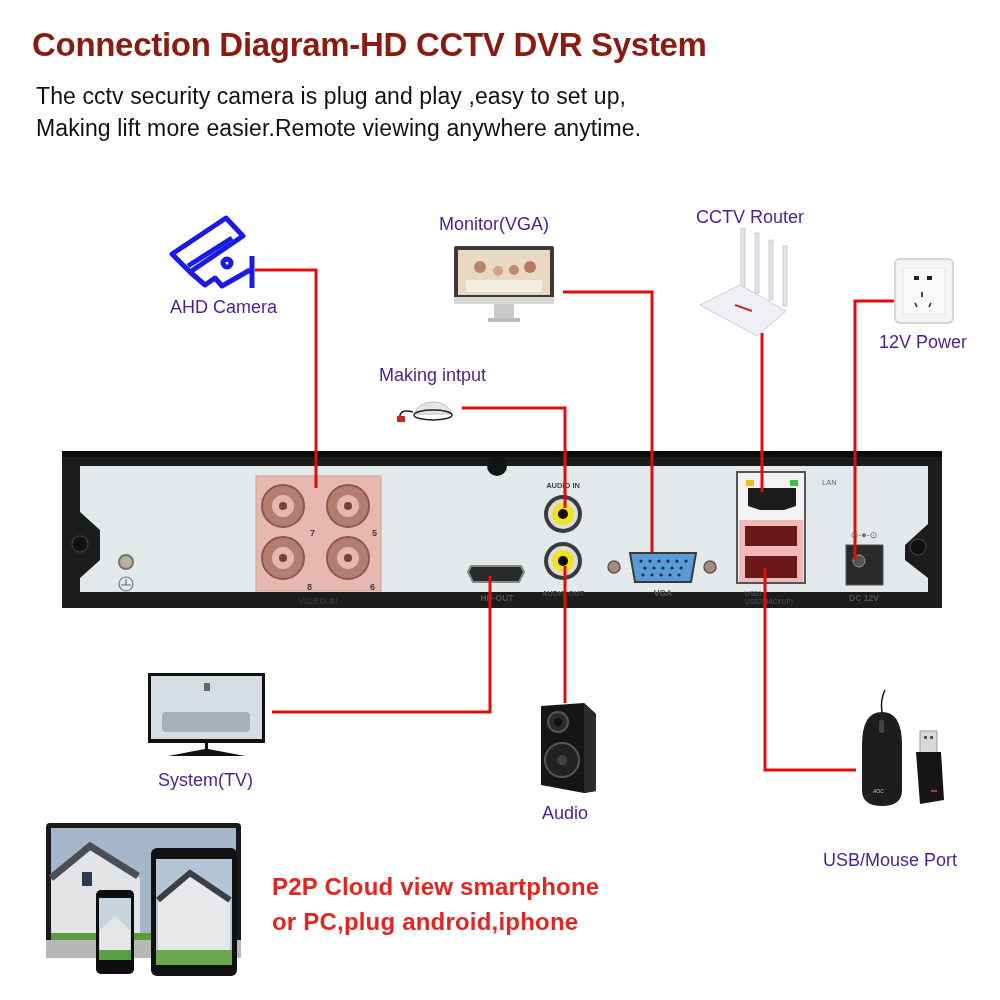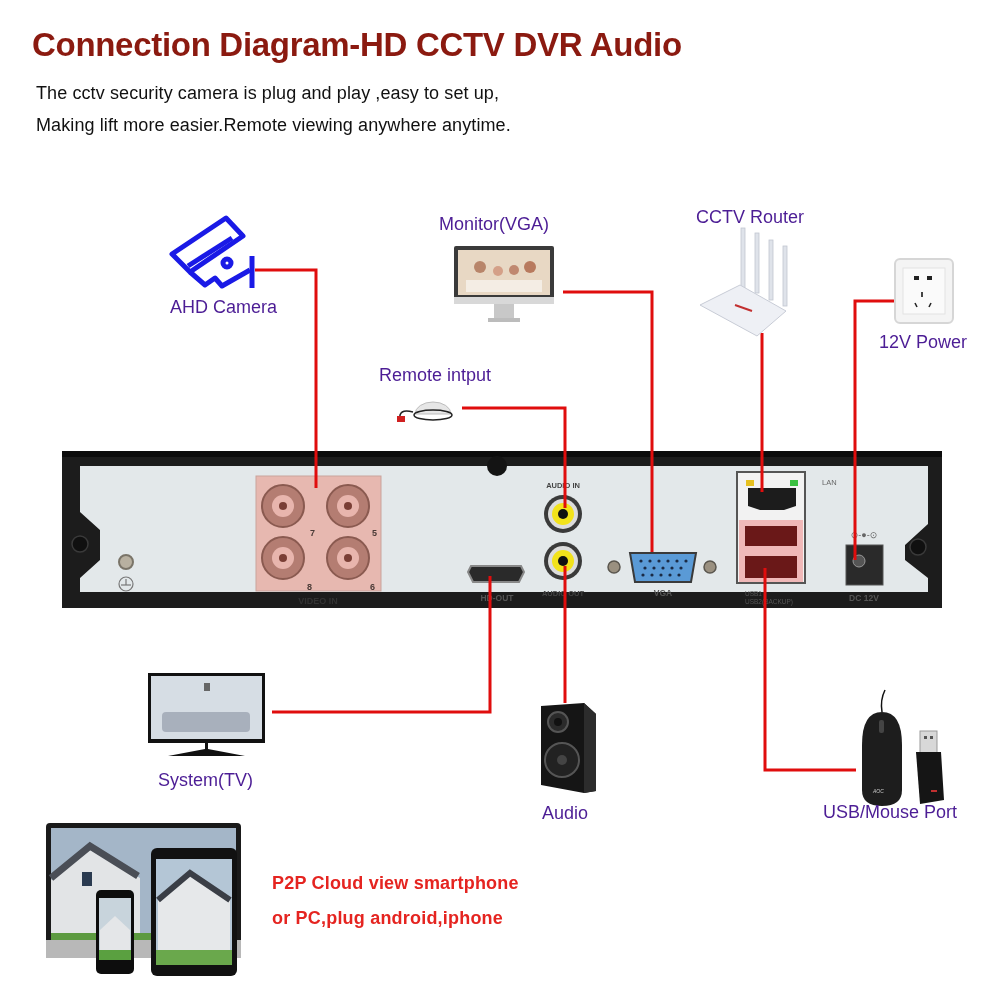--- a/index.html
+++ b/index.html
@@ -1,28 +1,28 @@
 <!DOCTYPE html>
 <html><head>
 <meta charset="utf-8">
 <style>
   html, body { margin:0; padding:0; background:#ffffff; }
   body { width:1000px; height:1000px; position:relative; overflow:hidden; font-family:"Liberation Sans", sans-serif; }
   .abs { position:absolute; }
   .title { left:32px; top:26px; font-size:33px; font-weight:bold; color:#8b1a10; letter-spacing:-0.3px; white-space:nowrap; }
-  .subtitle { left:36px; font-size:18px; color:#111; white-space:nowrap; letter-spacing:0.1px; }
+  .subtitle { left:36px; font-size:23px; color:#111; white-space:nowrap; letter-spacing:0.1px; }
   .label { font-size:18px; color:#4c1d95; white-space:nowrap; }
-  .p2p { left:272px; font-size:18px; font-weight:bold; color:#e52420; white-space:nowrap; letter-spacing:0.2px; }
+  .p2p { left:272px; font-size:24px; font-weight:bold; color:#e52420; white-space:nowrap; letter-spacing:0.2px; }
   svg text { font-family:"Liberation Sans", sans-serif; }
   #wires line, #wires polyline { stroke:#e00d0d; stroke-width:3; fill:none; }
 </style>
 </head>
 <body>
 
-<div class="abs title">Connection Diagram-HD CCTV DVR Audio</div>
+<div class="abs title">Connection Diagram-HD CCTV DVR System</div>
 <div class="abs subtitle" style="top:83px">The cctv  security camera  is plug and play ,easy to set up,</div>
 <div class="abs subtitle" style="top:115px">Making lift more easier.Remote viewing anywhere anytime.</div>
 
 <svg class="abs" style="left:0;top:0" width="1000" height="1000">
 
   <g>
     <rect x="62" y="451" width="880" height="157" fill="#1c1c1c"></rect>
     <path d="M80 466 L928 466 L928 524 L905 545 L905 560 L928 578 L928 592 L80 592 L80 578 L100 560 L100 530 L80 512 Z" fill="#e3e8ea"></path>
     <rect x="62" y="451" width="880" height="6" fill="#0c0c0c"></rect>
 
@@ -226,19 +226,19 @@
     <rect x="99" y="898" width="32" height="62" fill="#c8d4dc"></rect>
     <path d="M100 930 L115 916 L130 930 L130 952 L100 952 Z" fill="#e4e6e8"></path>
     <rect x="99" y="950" width="32" height="10" fill="#5aa040"></rect>
   </g>
 </svg>
 
 <div class="abs label" style="left:170px;top:297px">AHD Camera</div>
 <div class="abs label" style="left:439px;top:214px">Monitor(VGA)</div>
 <div class="abs label" style="left:696px;top:207px">CCTV Router</div>
 <div class="abs label" style="left:879px;top:332px">12V Power</div>
-<div class="abs label" style="left:379px;top:365px">Remote intput</div>
+<div class="abs label" style="left:379px;top:365px">Making intput</div>
 <div class="abs label" style="left:158px;top:770px">System(TV)</div>
 <div class="abs label" style="left:542px;top:803px">Audio</div>
-<div class="abs label" style="left:823px;top:802px">USB/Mouse Port</div>
+<div class="abs label" style="left:823px;top:850px">USB/Mouse Port</div>
 
 <div class="abs p2p" style="top:873px">P2P Cloud view smartphone</div>
 <div class="abs p2p" style="top:908px">or PC,plug android,iphone</div>
 
 </body></html>

